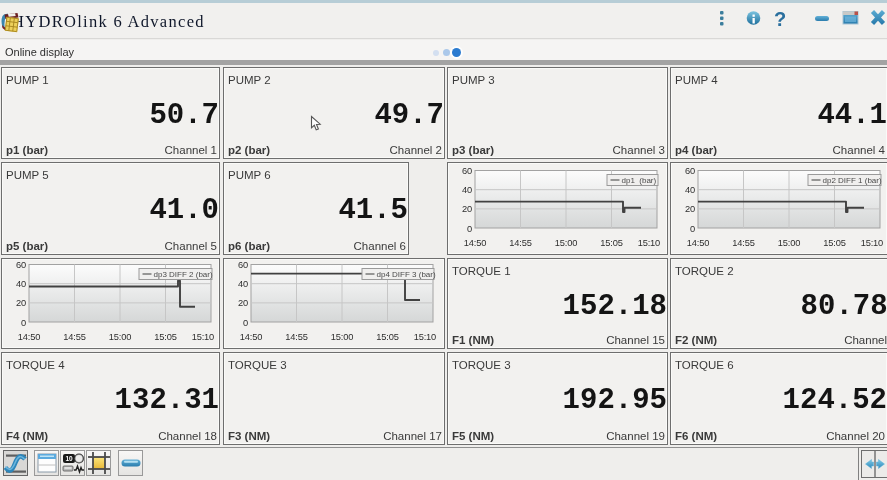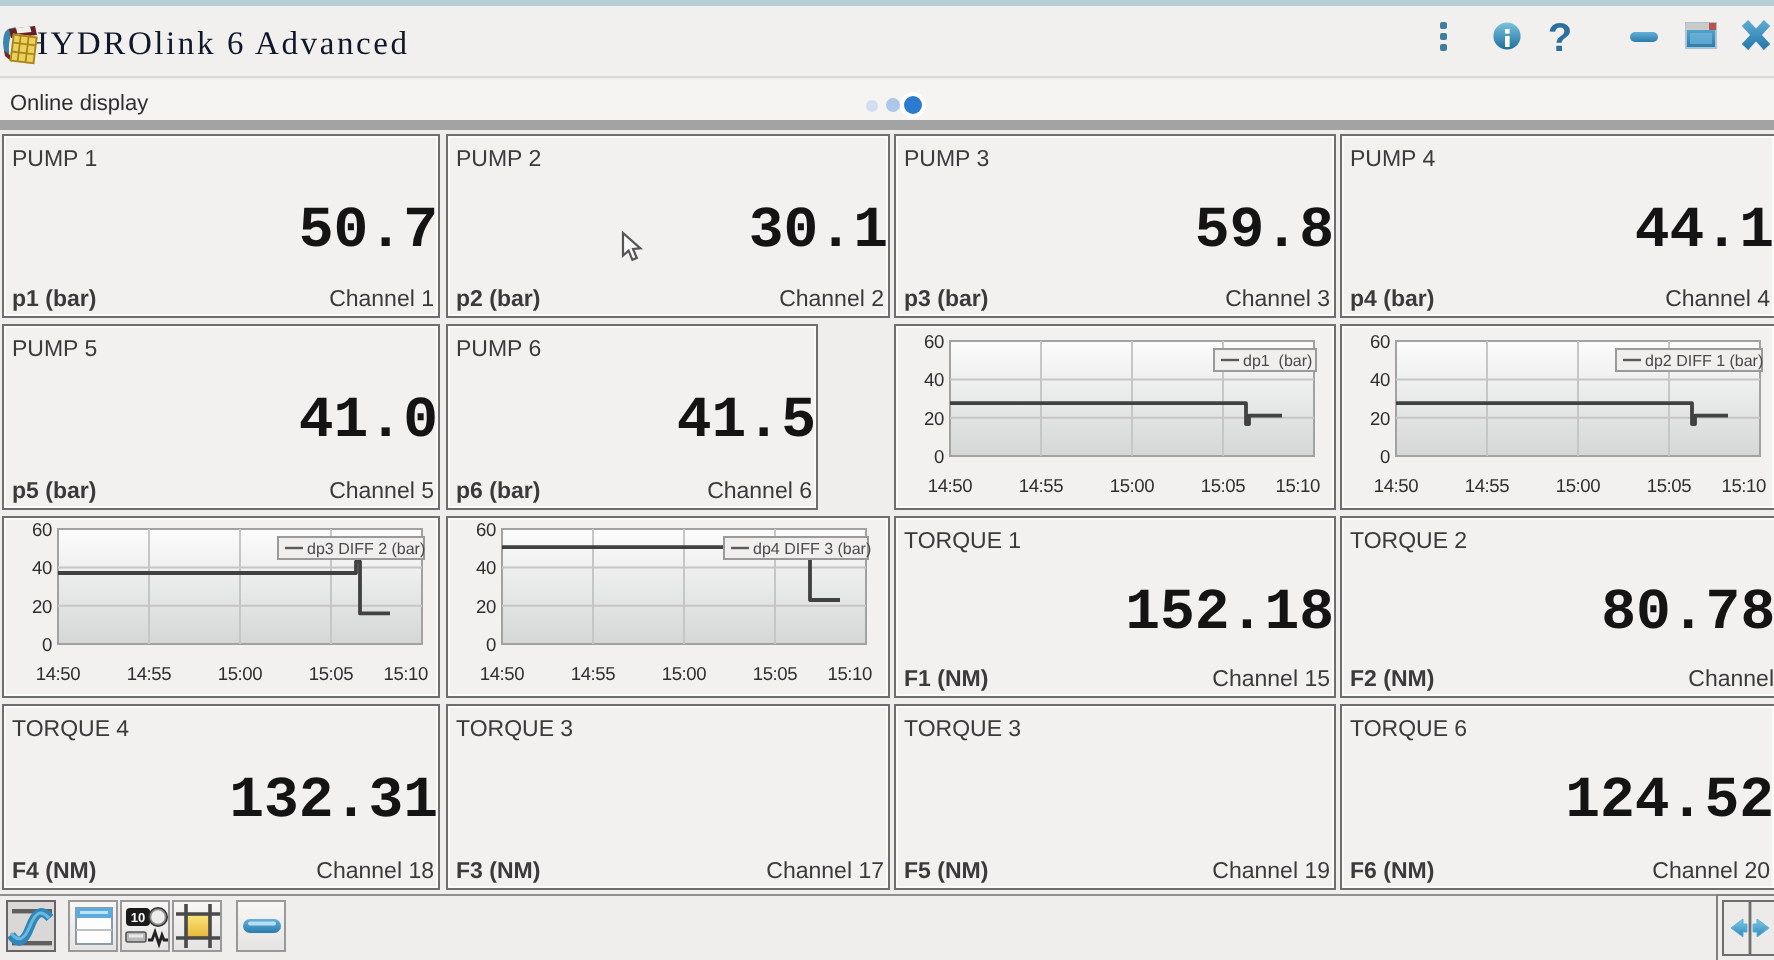--- a/index.html
+++ b/index.html
@@ -105,27 +105,26 @@
 <div class="pdot" style="left:443px;top:49px;width:7px;height:7px;background:#abc8ea"></div>
 <div class="pdot" style="left:452px;top:48px;width:9px;height:9px;background:#2b7bd0;box-shadow:0 0 0 2px rgba(255,255,255,0.85)"></div>
 <div class="tile" style="left:1px;top:67px;width:219px;height:92px">
 <div class="tt">PUMP 1</div>
 <div class="tv">50.7</div>
 <div class="bl">p1 (bar)</div>
 <div class="br">Channel 1</div>
 </div>
 <div class="tile" style="left:223px;top:67px;width:222px;height:92px">
 <div class="tt">PUMP 2</div>
-<div class="tv">30.1</div>
+<div class="tv">49.7</div>
 <div class="bl">p2 (bar)</div>
 <div class="br">Channel 2</div>
 </div>
 <div class="tile" style="left:447px;top:67px;width:221px;height:92px">
 <div class="tt">PUMP 3</div>
-<div class="tv">59.8</div>
 <div class="bl">p3 (bar)</div>
 <div class="br">Channel 3</div>
 </div>
 <div class="tile" style="left:670px;top:67px;width:218px;height:92px">
 <div class="tt">PUMP 4</div>
 <div class="tv">44.1</div>
 <div class="bl">p4 (bar)</div>
 <div class="br">Channel 4</div>
 </div>
 <div class="tile" style="left:1px;top:162px;width:219px;height:93px">
@@ -250,20 +249,21 @@
 <div class="bl">F4 (NM)</div>
 <div class="br">Channel 18</div>
 </div>
 <div class="tile" style="left:223px;top:352px;width:222px;height:93px">
 <div class="tt">TORQUE 3</div>
 <div class="bl">F3 (NM)</div>
 <div class="br">Channel 17</div>
 </div>
 <div class="tile" style="left:447px;top:352px;width:221px;height:93px">
 <div class="tt">TORQUE 3</div>
+<div class="tv">192.95</div>
 <div class="bl">F5 (NM)</div>
 <div class="br">Channel 19</div>
 </div>
 <div class="tile" style="left:670px;top:352px;width:218px;height:93px">
 <div class="tt">TORQUE 6</div>
 <div class="tv">124.52</div>
 <div class="bl">F6 (NM)</div>
 <div class="br">Channel 20</div>
 </div>
 

